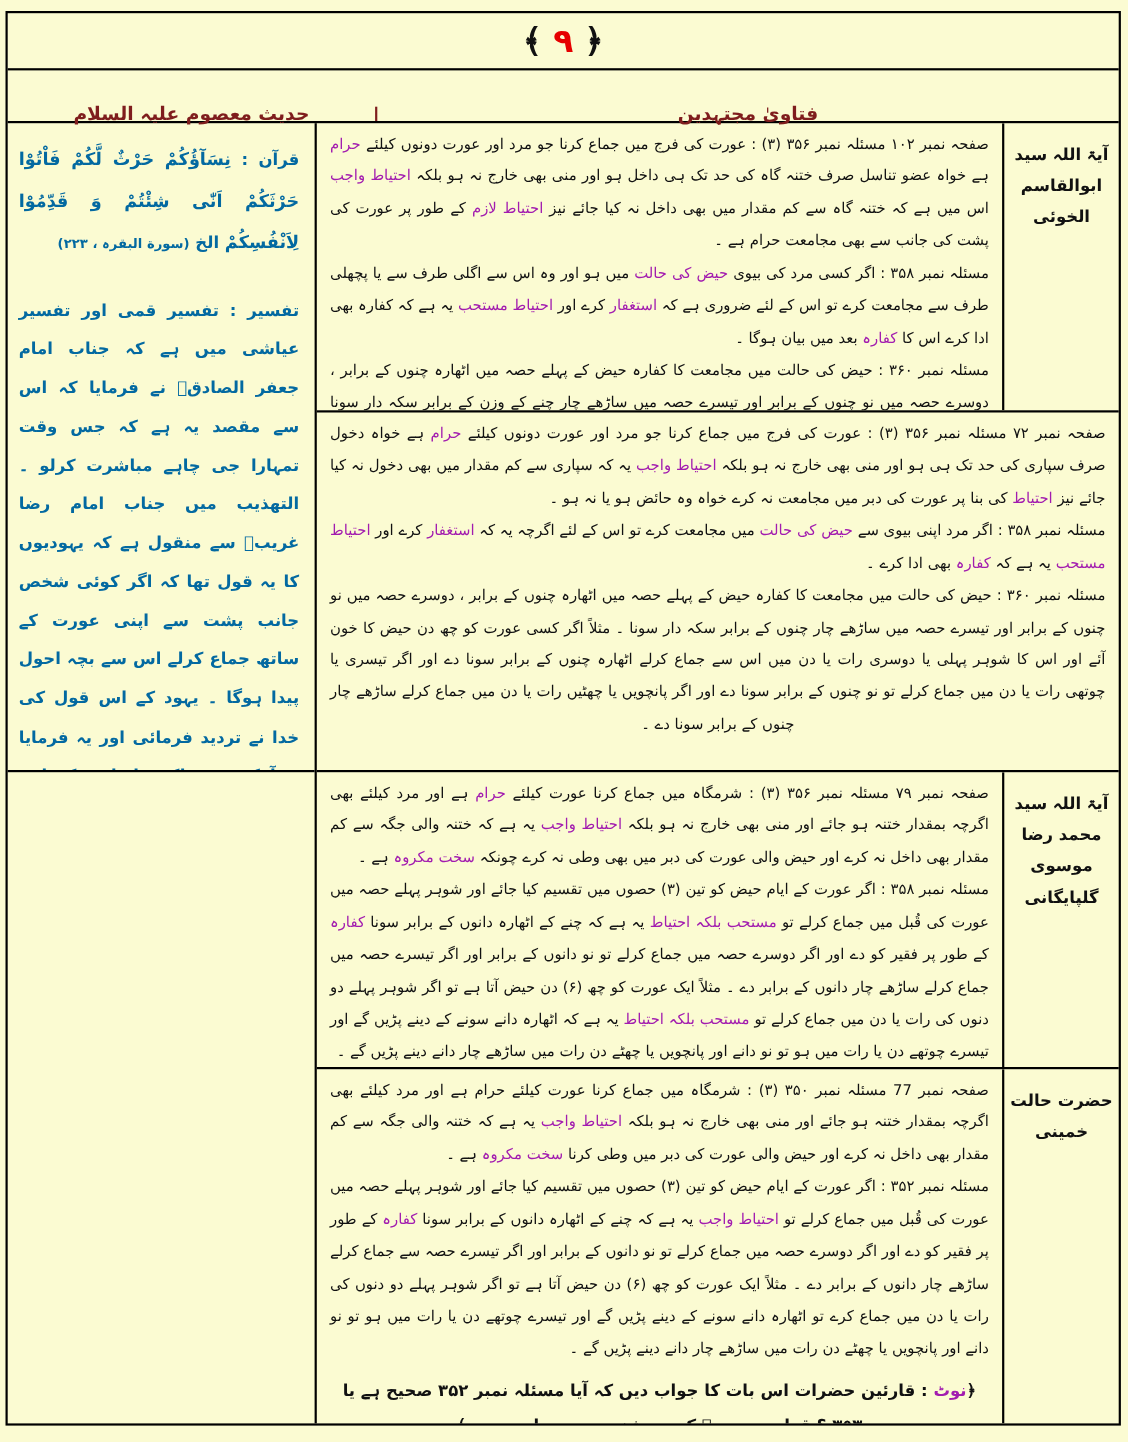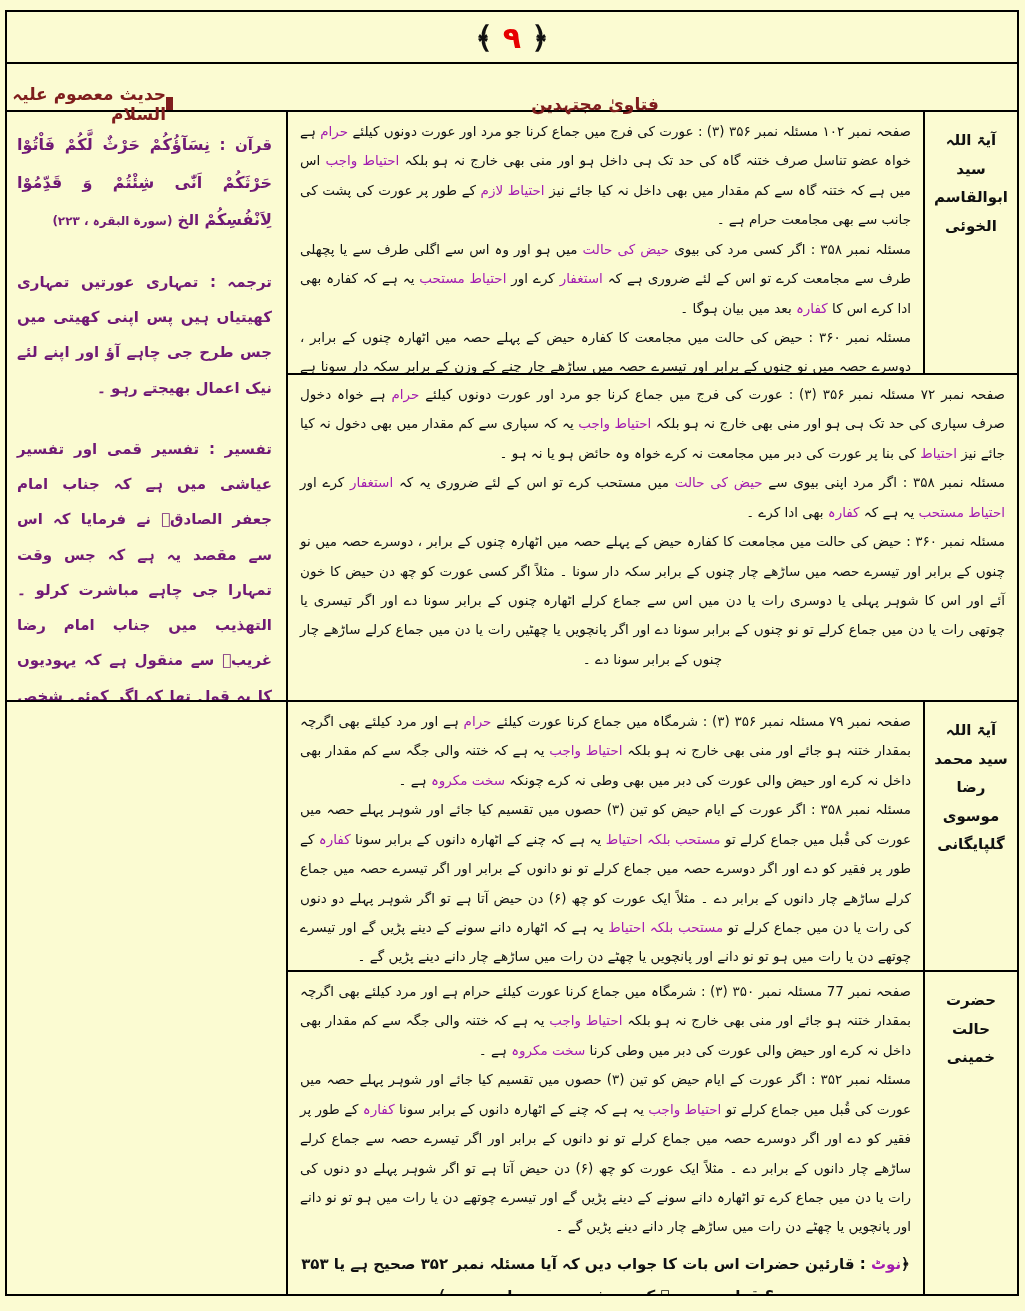--- a/index.html
+++ b/index.html
@@ -40,21 +40,21 @@
   }
   .header-cell {
     display: flex;
     align-items: center;
     justify-content: center;
     font-weight: bold;
     font-size: 17px;
     color: #7f1d1d;
     margin-top: 33px;
   }
-  .header-fatwa { width: 851px; border-left: 7px solid #7f1d1d; }
+  .header-fatwa { width: 676px; border-left: 2px solid #7f1d1d; }
   .header-hadith { flex: 1; }
   .body {
     flex: 1;
     display: flex;
     direction: rtl;
     min-height: 0;
   }
   .fatwa-side {
     width: 731px;
     border-left: 2px solid #000;
@@ -66,21 +66,21 @@
     direction: rtl;
     border-bottom: 2px solid #000;
     overflow: hidden;
   }
   .frow:last-child { border-bottom: none; }
   .frow-0 { height: 263px; }
   .frow-1 { height: 327px; }
   .frow-2 { height: 270px; }
   .frow-3 { flex: 1; }
   .scholar-cell {
-    width: 94px;
+    width: 106px;
     border-left: 2px solid #000;
     padding: 14px 5px 0 5px;
     text-align: center;
     font-weight: bold;
     font-size: 15px;
     line-height: 1.9;
     color: #111;
   }
   .fatwa-cell {
     flex: 1;
@@ -104,21 +104,21 @@
     flex-direction: column;
   }
   .hadith-content {
     height: 590px;
     border-bottom: 2px solid #000;
     padding: 14px 14px 0 10px;
     font-size: 15px;
     font-weight: bold;
     line-height: 2.35;
     text-align: justify;
-    color: #701a75;
+    color: #0369a1;
     overflow: hidden;
   }
   .hadith-content p { margin: 0 0 26px 0; }
   .hadith-empty { flex: 1; }
   .red { color: #a21caf; }
   .lbl { font-weight: bold; }
   .small { font-size: 12px; }
   .quran { font-size: 16px; }
 </style>
 </head>
@@ -146,21 +146,21 @@
         <div class="fatwa-cell">
             <p><span>صفحہ نمبر ۱۰۲ مسئلہ نمبر ۳۵۶ (۳) : عورت کی فرج میں جماع کرنا جو مرد اور عورت دونوں کیلئے </span><span class="red">حرام</span><span> ہے خواہ عضو تناسل صرف ختنہ گاہ کی حد تک ہی داخل ہو اور منی بھی خارج نہ ہو بلکہ </span><span class="red">احتیاط واجب</span><span> اس میں ہے کہ ختنہ گاہ سے کم مقدار میں بھی داخل نہ کیا جائے نیز </span><span class="red">احتیاط لازم</span><span> کے طور پر عورت کی پشت کی جانب سے بھی مجامعت حرام ہے ۔</span></p>
             <p><span>مسئلہ نمبر ۳۵۸ : اگر کسی مرد کی بیوی </span><span class="red">حیض کی حالت</span><span> میں ہو اور وہ اس سے اگلی طرف سے یا پچھلی طرف سے مجامعت کرے تو اس کے لئے ضروری ہے کہ </span><span class="red">استغفار</span><span> کرے اور </span><span class="red">احتیاط مستحب</span><span> یہ ہے کہ کفارہ بھی ادا کرے اس کا </span><span class="red">کفارہ</span><span> بعد میں بیان ہوگا ۔</span></p>
             <p class="center-last"><span>مسئلہ نمبر ۳۶۰ : حیض کی حالت میں مجامعت کا کفارہ حیض کے پہلے حصہ میں اٹھارہ چنوں کے برابر ، دوسرے حصہ میں نو چنوں کے برابر اور تیسرے حصہ میں ساڑھے چار چنے کے وزن کے برابر سکہ دار سونا ہے ۔ مثلاً اگر کسی عورت کو چھ دن حیض کا خون آئے اور اس کا شوہر پہلی یا دوسری رات یا دن میں اس سے جماع کرلے تو اسے چاہیے کہ اٹھارہ چنوں کے برابر سونا دے اور اگر تیسری یا چوتھی رات یا دن میں جماع کرے تو نو چنوں کے برابر سونا دے اور اگر پانچویں یا چھٹیں رات یا دن میں جماع کرلے تو ساڑھے چار چنوں کے برابر سونا دے ۔</span></p>
           </div>
       </div>
 
       <div class="frow frow-1">
         <div class="fatwa-cell">
             <p><span>صفحہ نمبر ۷۲ مسئلہ نمبر ۳۵۶ (۳) : عورت کی فرج میں جماع کرنا جو مرد اور عورت دونوں کیلئے </span><span class="red">حرام</span><span> ہے خواہ دخول صرف سپاری کی حد تک ہی ہو اور منی بھی خارج نہ ہو بلکہ </span><span class="red">احتیاط واجب</span><span> یہ کہ سپاری سے کم مقدار میں بھی دخول نہ کیا جائے نیز </span><span class="red">احتیاط</span><span> کی بنا پر عورت کی دبر میں مجامعت نہ کرے خواہ وہ حائض ہو یا نہ ہو ۔</span></p>
-            <p><span>مسئلہ نمبر ۳۵۸ : اگر مرد اپنی بیوی سے </span><span class="red">حیض کی حالت</span><span> میں مستحب کرے تو اس کے لئے ضروری یہ کہ </span><span class="red">استغفار</span><span> کرے اور </span><span class="red">احتیاط مستحب</span><span> یہ ہے کہ </span><span class="red">کفارہ</span><span> بھی ادا کرے ۔</span></p>
+            <p><span>مسئلہ نمبر ۳۵۸ : اگر مرد اپنی بیوی سے </span><span class="red">حیض کی حالت</span><span> میں مجامعت کرے تو اس کے لئے اگرچہ یہ کہ </span><span class="red">استغفار</span><span> کرے اور </span><span class="red">احتیاط مستحب</span><span> یہ ہے کہ </span><span class="red">کفارہ</span><span> بھی ادا کرے ۔</span></p>
             <p class="center-last"><span>مسئلہ نمبر ۳۶۰ : حیض کی حالت میں مجامعت کا کفارہ حیض کے پہلے حصہ میں اٹھارہ چنوں کے برابر ، دوسرے حصہ میں نو چنوں کے برابر اور تیسرے حصہ میں ساڑھے چار چنوں کے برابر سکہ دار سونا ۔ مثلاً اگر کسی عورت کو چھ دن حیض کا خون آئے اور اس کا شوہر پہلی یا دوسری رات یا دن میں اس سے جماع کرلے اٹھارہ چنوں کے برابر سونا دے اور اگر تیسری یا چوتھی رات یا دن میں جماع کرلے تو نو چنوں کے برابر سونا دے اور اگر پانچویں یا چھٹیں رات یا دن میں جماع کرلے ساڑھے چار چنوں کے برابر سونا دے ۔</span></p>
           </div>
       </div>
 
       <div class="frow frow-2">
         <div class="scholar-cell">آیۃ اللہ سید محمد رضا موسوی گلپایگانی</div>
         <div class="fatwa-cell">
             <p><span>صفحہ نمبر ۷۹ مسئلہ نمبر ۳۵۶ (۳) : شرمگاہ میں جماع کرنا عورت کیلئے </span><span class="red">حرام</span><span> ہے اور مرد کیلئے بھی اگرچہ بمقدار ختنہ ہو جائے اور منی بھی خارج نہ ہو بلکہ </span><span class="red">احتیاط واجب</span><span> یہ ہے کہ ختنہ والی جگہ سے کم مقدار بھی داخل نہ کرے اور حیض والی عورت کی دبر میں بھی وطی نہ کرے چونکہ </span><span class="red">سخت مکروہ</span><span> ہے ۔</span></p>
             <p><span>مسئلہ نمبر ۳۵۸ : اگر عورت کے ایام حیض کو تین (۳) حصوں میں تقسیم کیا جائے اور شوہر پہلے حصہ میں عورت کی قُبل میں جماع کرلے تو </span><span class="red">مستحب بلکہ احتیاط</span><span> یہ ہے کہ چنے کے اٹھارہ دانوں کے برابر سونا </span><span class="red">کفارہ</span><span> کے طور پر فقیر کو دے اور اگر دوسرے حصہ میں جماع کرلے تو نو دانوں کے برابر اور اگر تیسرے حصہ میں جماع کرلے ساڑھے چار دانوں کے برابر دے ۔ مثلاً ایک عورت کو چھ (۶) دن حیض آتا ہے تو اگر شوہر پہلے دو دنوں کی رات یا دن میں جماع کرلے تو </span><span class="red">مستحب بلکہ احتیاط</span><span> یہ ہے کہ اٹھارہ دانے سونے کے دینے پڑیں گے اور تیسرے چوتھے دن یا رات میں ہو تو نو دانے اور پانچویں یا چھٹے دن رات میں ساڑھے چار دانے دینے پڑیں گے ۔</span></p>
           </div>
@@ -173,20 +173,19 @@
             <p><span>مسئلہ نمبر ۳۵۲ : اگر عورت کے ایام حیض کو تین (۳) حصوں میں تقسیم کیا جائے اور شوہر پہلے حصہ میں عورت کی قُبل میں جماع کرلے تو </span><span class="red">احتیاط واجب</span><span> یہ ہے کہ چنے کے اٹھارہ دانوں کے برابر سونا </span><span class="red">کفارہ</span><span> کے طور پر فقیر کو دے اور اگر دوسرے حصہ میں جماع کرلے تو نو دانوں کے برابر اور اگر تیسرے حصہ سے جماع کرلے ساڑھے چار دانوں کے برابر دے ۔ مثلاً ایک عورت کو چھ (۶) دن حیض آتا ہے تو اگر شوہر پہلے دو دنوں کی رات یا دن میں جماع کرے تو اٹھارہ دانے سونے کے دینے پڑیں گے اور تیسرے چوتھے دن یا رات میں ہو تو نو دانے اور پانچویں یا چھٹے دن رات میں ساڑھے چار دانے دینے پڑیں گے ۔</span></p>
             <p class="note"><span>﴿</span><span class="red">نوٹ</span><span> : قارئین حضرات اس بات کا جواب دیں کہ آیا مسئلہ نمبر ۳۵۲ صحیح ہے یا ۳۵۳ ؟ قولِ معصومؑ کی روشنی میں جواب دیں ۔﴾</span></p>
           </div>
       </div>
 
     </div>
 
     <div class="hadith-col">
       <div class="hadith-content">
           <p><span class="lbl">قرآن : </span><span class="quran">نِسَآؤُكُمْ حَرْثٌ لَّكُمْ فَاْتُوْا حَرْثَكُمْ اَنّٰى شِئْتُمْ وَ قَدِّمُوْا لِاَنْفُسِكُمْ</span><span> الخ </span><span class="small">(سورة البقرہ ، ۲۲۳)</span></p>
-          <p><span class="lbl">ترجمہ : </span><span>تمہاری عورتیں تمہاری کھیتیاں ہیں پس اپنی کھیتی میں جس طرح جی چاہے آؤ اور اپنے لئے نیک اعمال بھیجتے رہو ۔</span></p>
           <p><span class="lbl">تفسیر : </span><span>تفسیر قمی اور تفسیر عیاشی میں ہے کہ جناب امام جعفر الصادقؑ نے فرمایا کہ اس سے مقصد یہ ہے کہ جس وقت تمہارا جی چاہے مباشرت کرلو ۔ </span><span class="lbl">التهذیب</span><span> میں جناب امام رضا غریبؑ سے منقول ہے کہ یہودیوں کا یہ قول تھا کہ اگر کوئی شخص جانب پشت سے اپنی عورت کے ساتھ جماع کرلے اس سے بچہ احول پیدا ہوگا ۔ یہود کے اس قول کی خدا نے تردید فرمائی اور یہ فرمایا نسآؤكم حرث لكم فاتوا حرثكم انی شئتم جس سے یہ مطلب ہے کہ </span></p>
         </div>
       <div class="hadith-empty"></div>
     </div>
 
   </div>
 </div>
 
 </body></html>

